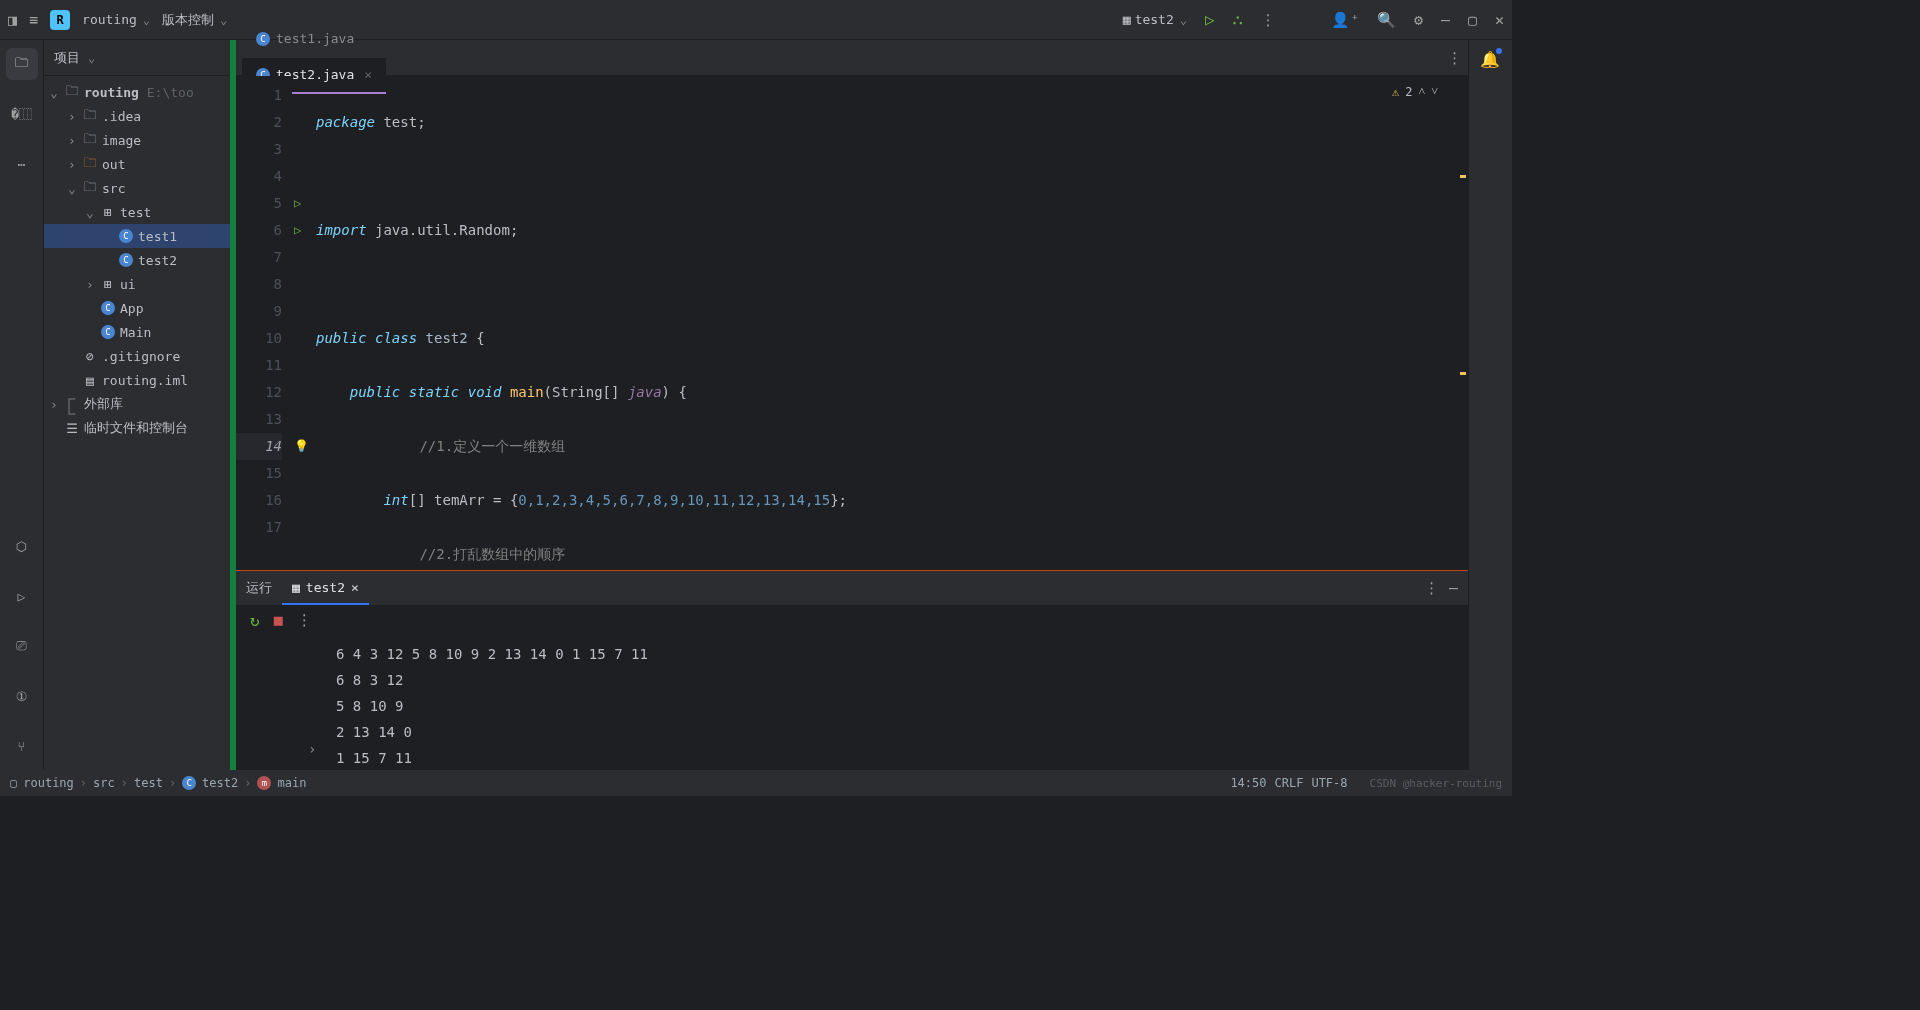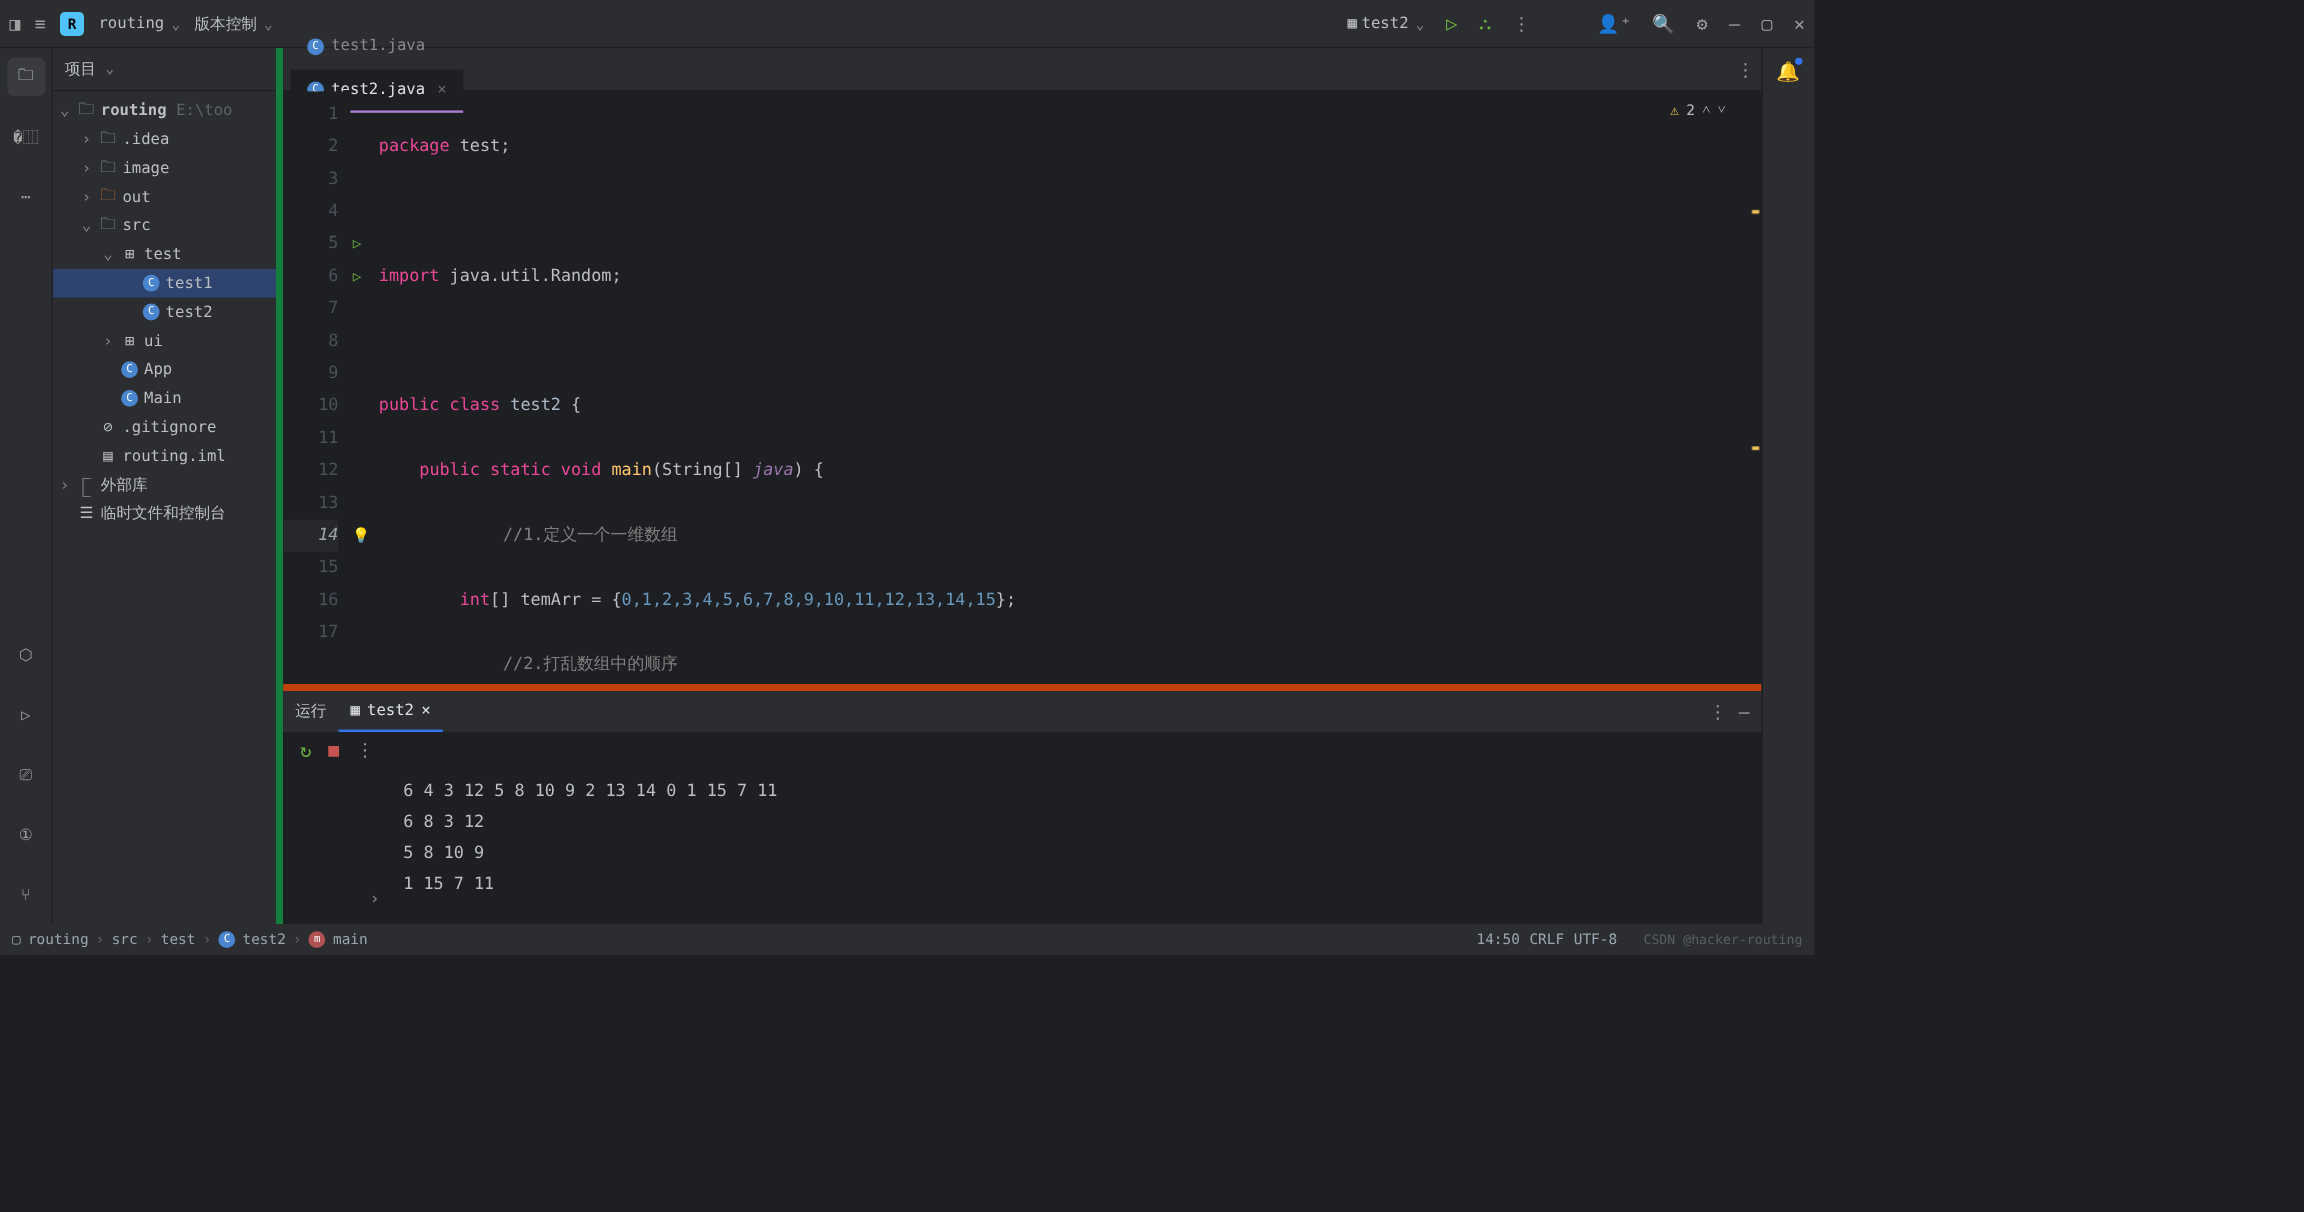--- a/index.html
+++ b/index.html
@@ -33,32 +33,32 @@
 .tab.active { color:#dfe1e5; border-bottom:2px solid #a87fd1; background:#1e1f22; }
 .tab .x { color:#666; margin-left:4px; }
 .tabs .spacer { flex:1; }
 .editor-wrap { flex:1; display:flex; overflow:hidden; position:relative; }
 .gutter { width:56px; background:#1e1f22; text-align:right; padding:6px 10px 6px 0; color:#4b5059; font-family:Consolas,monospace; font-size:14px; line-height:27px; user-select:none; position:relative; }
 .gut-icons { position:absolute; left:58px; top:6px; font-size:12px; line-height:27px; }
 .runmark { color:#6db33f; }
 .bulb { color:#f0a732; }
 .code { flex:1; padding:6px 0 6px 24px; font-family:Consolas,monospace; font-size:14px; line-height:27px; white-space:pre; overflow:auto; position:relative; }
 .code-line { height:27px; }
-.kw { color:#ec4899; }
+.kw { color:#7dd3fc;font-style:italic; }
 .num { color:#6897bb; }
 .com { color:#808080;margin-left:36px; }
 .fn { color:#ffc66d; }
 .cls { color:#a9b7c6; }
 .id { color:#9876aa; font-style:italic; }
 .editor-badge { position:absolute; top:8px; right:30px; color:#bcbec4; font-size:12px; display:flex; align-items:center; gap:6px; }
 .warn { color:#f2c55c; }
 .right-not { width:44px; background:#2b2d30; display:flex; flex-direction:column; align-items:center; padding:10px 0; border-left:1px solid #1e1f22; }
 .bell { color:#3574f0; font-size:16px; position:relative; }
 .bell::after { content:""; position:absolute; width:6px; height:6px; background:#3574f0; border-radius:50%; top:-2px; right:-2px; }
-.runpanel { height:200px; background:#1e1f22; border-top:6px solid #c2410c; display:flex; flex-direction:column; }
+.runpanel { height:200px; background:#1e1f22; border-top:1px solid #c2410c; display:flex; flex-direction:column; }
 .run-tabs { height:34px; background:#2b2d30; display:flex; align-items:center; padding:0 10px; gap:10px; }
 .run-tab { display:flex; align-items:center; gap:6px; padding:0 10px; height:34px; cursor:pointer; color:#dfe1e5; }
 .run-tab.active { border-bottom:2px solid #3574f0; }
 .run-tabs .sp { flex:1; }
 .run-toolbar { height:30px; display:flex; align-items:center; padding:0 14px; gap:14px; background:#1e1f22; }
 .run-out { flex:1; padding:6px 20px 6px 100px; font-family:Consolas,monospace; font-size:14px; line-height:26px; color:#bcbec4; overflow:auto; position:relative; }
 .run-chev { position:absolute; left:72px; bottom:8px; color:#888; }
 .statusbar { height:26px; background:#2b2d30; display:flex; align-items:center; padding:0 10px; font-size:12px; color:#9aa7b0; gap:8px; }
 .statusbar .crumb { display:flex; align-items:center; gap:6px; }
 .statusbar .sp { flex:1; }
@@ -306,20 +306,21 @@
       <div class="run-toolbar">
         <span class="play">↻</span>
         <span class="ibtn" style="color:#c75450">■</span>
         <span class="ibtn">⋮</span>
       </div>
       <div class="run-out">
         <div id="run-lines">
             <div>6 4 3 12 5 8 10 9 2 13 14 0 1 15 7 11</div>
             <div>6 8 3 12</div>
             <div>5 8 10 9</div>
+            <div>2 13 14 0</div>
             <div>1 15 7 11</div>
           </div>
         <span class="run-chev">›</span>
       </div>
     </div>
   </div>
 
   <div class="right-not">
     <span class="bell">🔔</span>
   </div>

